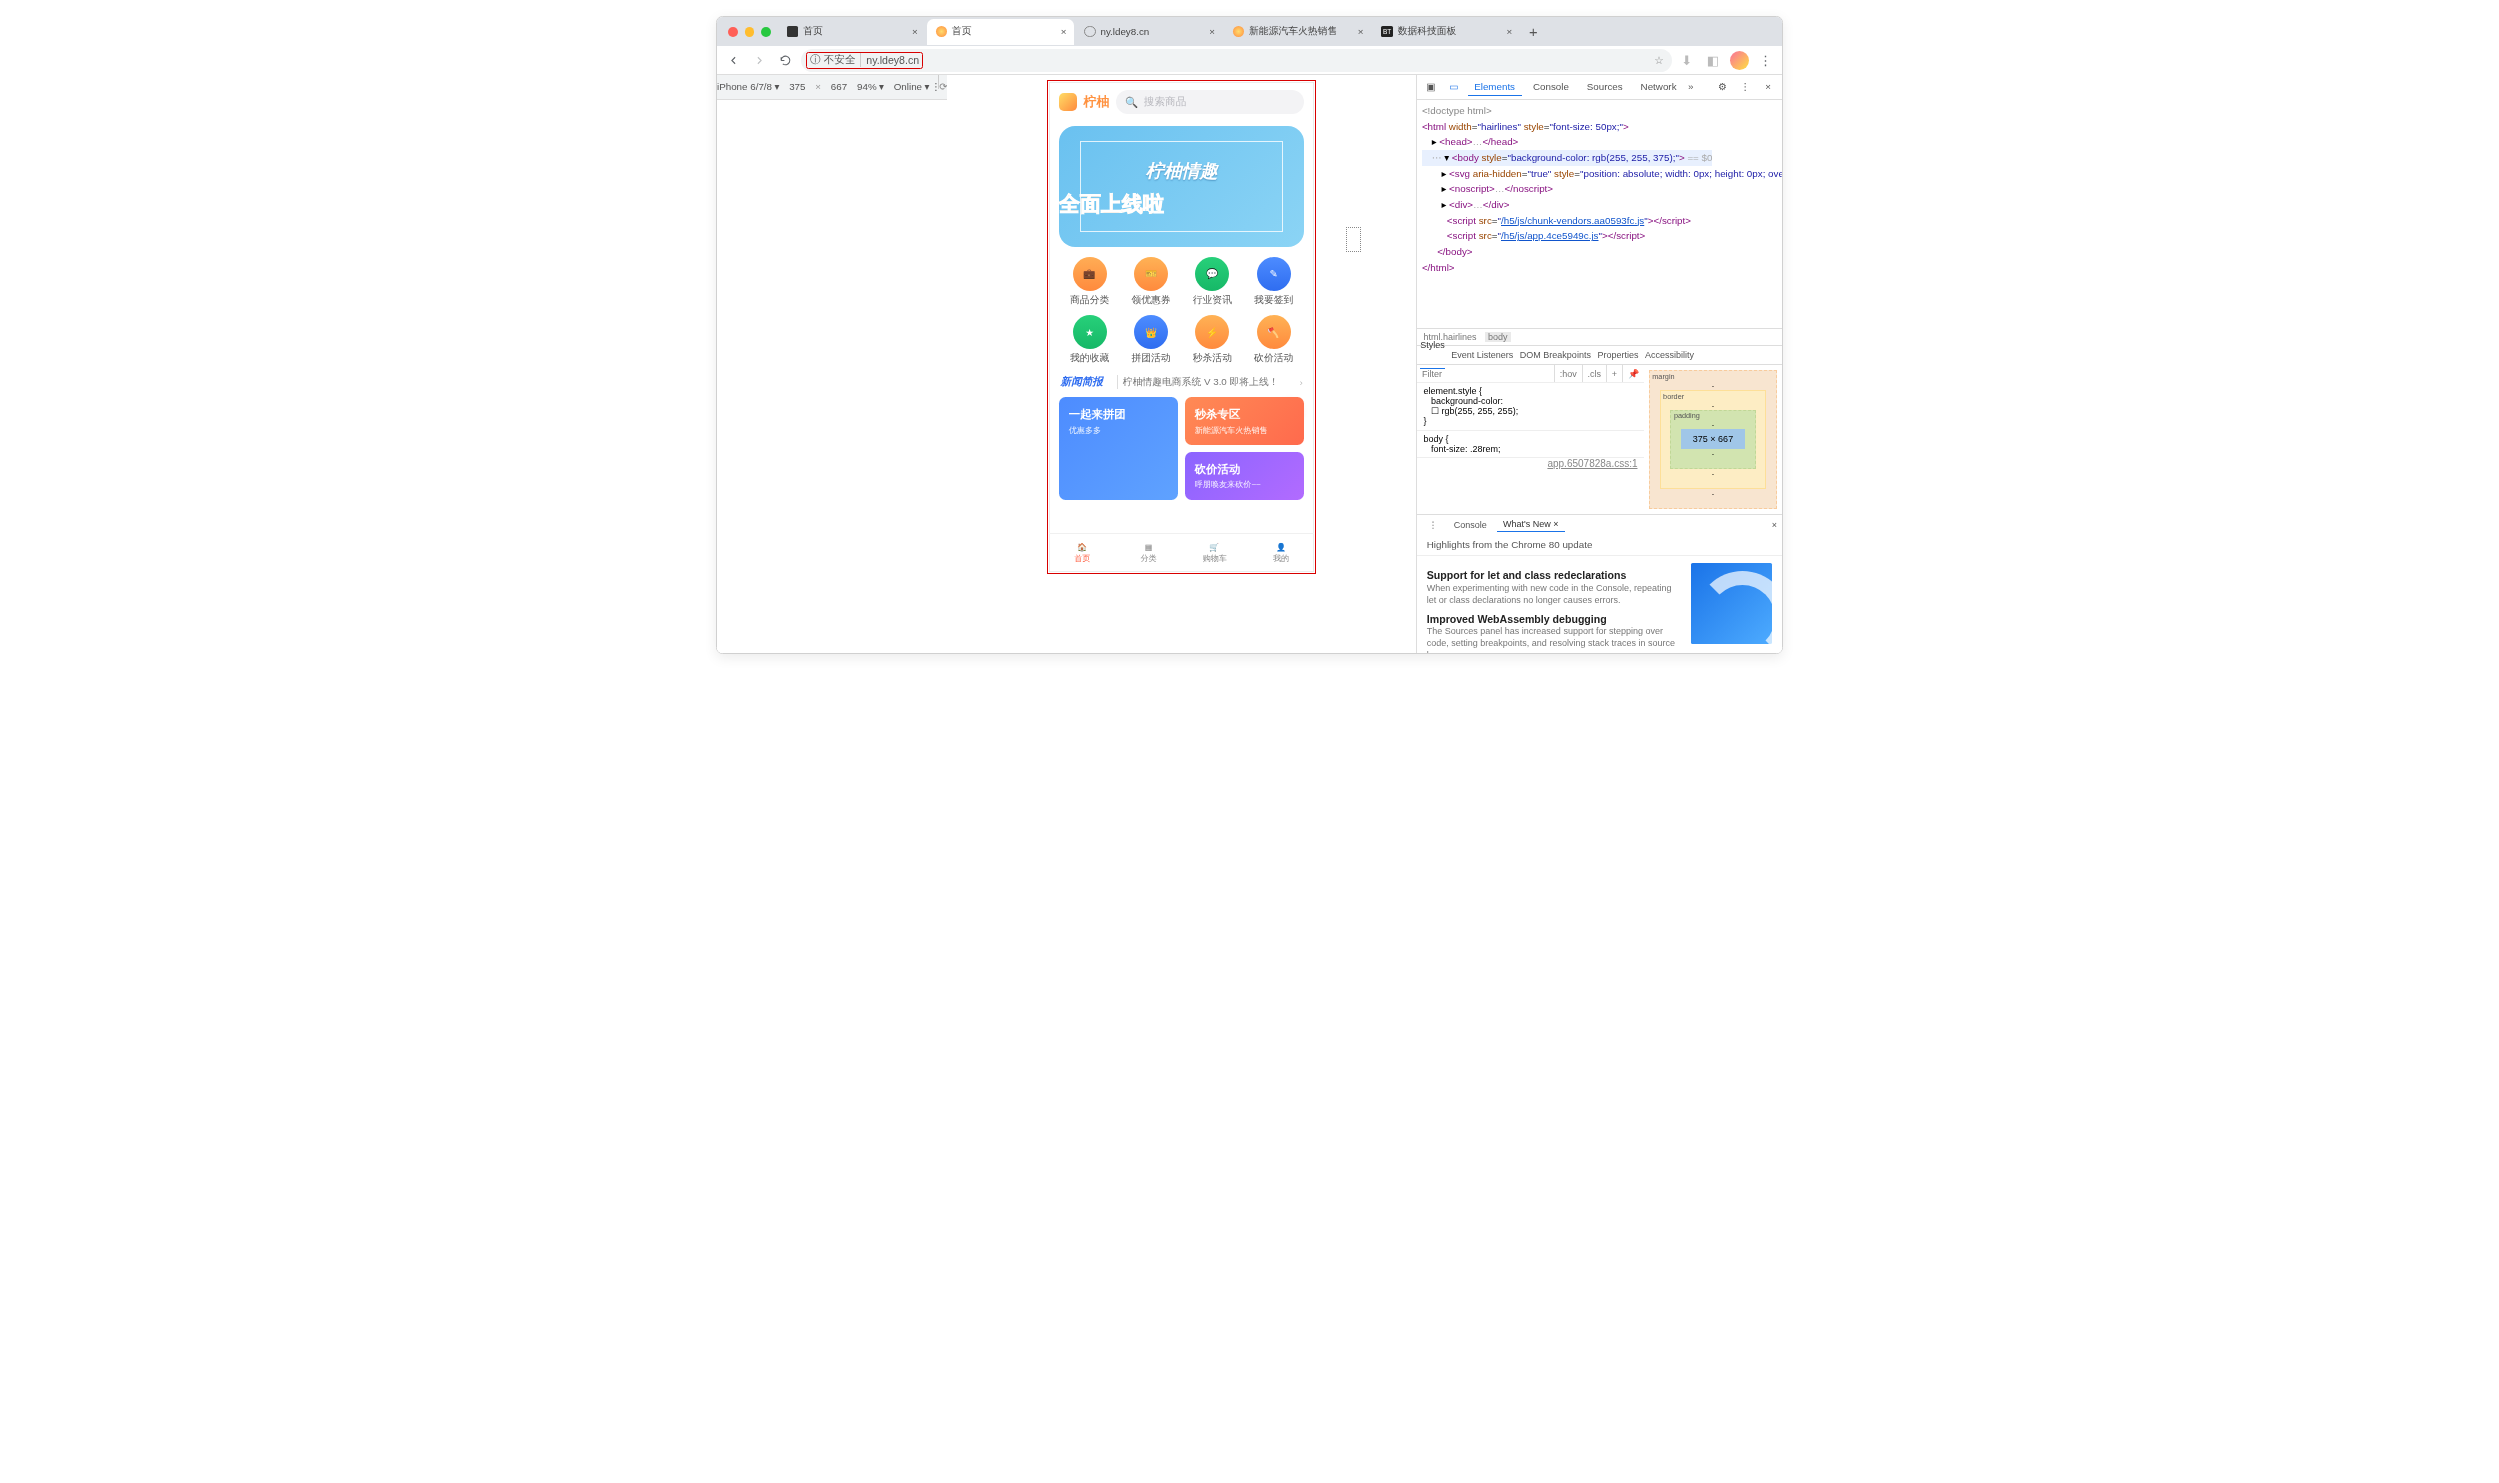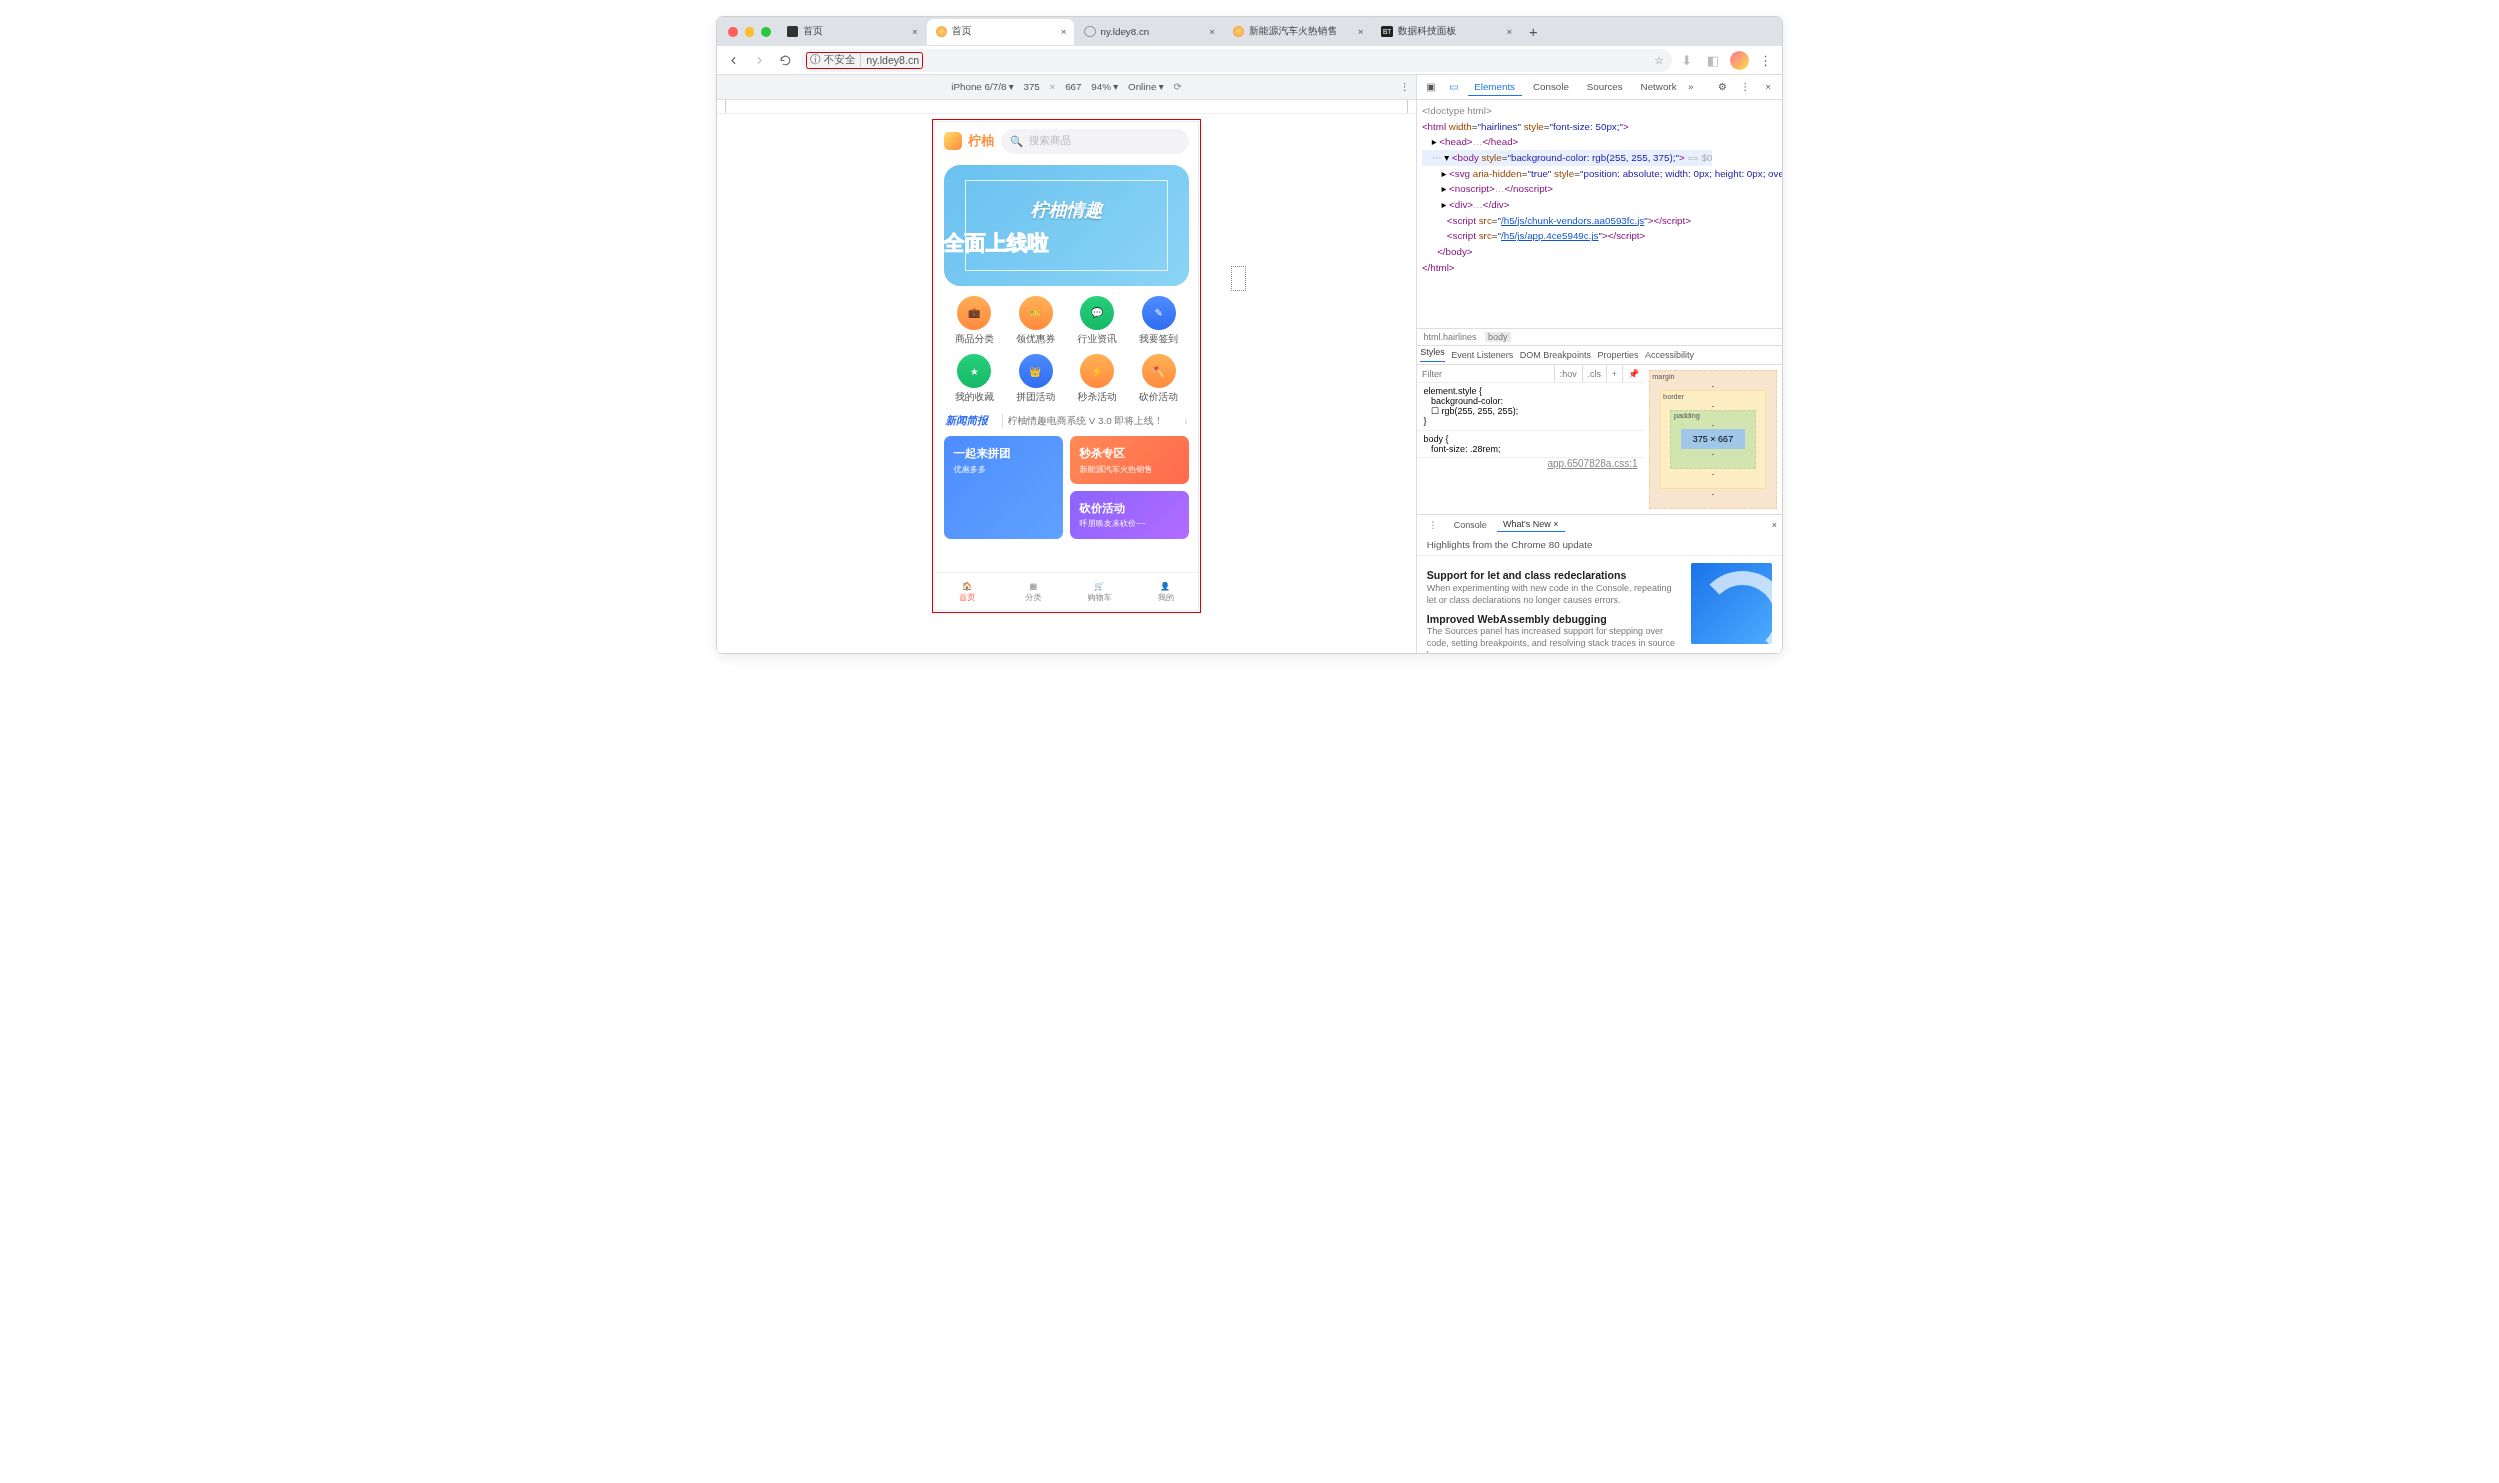--- a/index.html
+++ b/index.html
@@ -39,21 +39,21 @@
 .tbtn { width:23px;height:23px;display:flex;align-items:center;justify-content:center;color:#5f6368;border-radius:50%;cursor:pointer; }
 .omnibox { flex:1;display:flex;align-items:center;height:23px;background:#f1f3f4;border-radius:11.4px;padding:0 8.1px;gap:4.9px;font-size:10.6px;color:#555; }
 .omnibox .sec { font-size:10.6px;color:#555;border-right:0.8px solid #ccc;padding-right:4.9px;margin-right:1.6px; display:flex;align-items:center;gap:3.3px;}
 .avatar { width:19.5px;height:19.5px;border-radius:50%;background:linear-gradient(135deg,#fa709a,#fee140); }
 .url-highlight { border:1.6px solid #d80000; padding:0.8px 3.3px; border-radius:2.4px; margin-left:-3.3px; display:inline-flex; align-items:center;gap:3.3px;}
 
 
 .splitter { display:flex; height:578px; background:#fff; }
 
 
-.left { flex:1; display:flex; flex-direction:column; background:#fff;}
+.left { flex:1; display:flex; flex-direction:row; background:#fff;}
 .devicebar { height:24.4px; background:#f1f3f4;border-bottom:0.8px solid #ddd;display:flex;align-items:center;justify-content:center;gap:9.8px;font-size:9.8px;color:#555;position:relative;}
 .devicebar .sel { display:flex;align-items:center;gap:2.4px;cursor:pointer;}
 .devicebar .x { color:#999; }
 .devicebar .more { position:absolute;right:6.5px; }
 .ruler-h { height:14.7px; background:#fff;border-bottom:0.8px solid #eee;position:relative; }
 .ruler-h::before,.ruler-h::after{content:"";position:absolute;top:0;bottom:0;width:0.8px;background:#ccc;}
 .ruler-h::before{left:8.1px}.ruler-h::after{right:8.1px}
 
 .stage { flex:1; display:flex; align-items:flex-start; justify-content:center; padding-top:4.9px; background:#fff; position:relative; }
 .device-wrap { position:relative; }
@@ -115,21 +115,21 @@
 .elements .ln{white-space:nowrap;}
 .pad1{padding-left:9.8px}.pad2{padding-left:19.5px}
 .gray{color:#888}.purple{color:#881280}.attr{color:#994500}.val{color:#1a1aa6}.link{color:#1155cc;text-decoration:underline;cursor:pointer;}
 .hl{background:#e8f0fe;display:inline-block;}
 .dim{color:#aaa}
 
 .crumbs{height:18px;border-top:0.8px solid #ddd;border-bottom:0.8px solid #ddd;font-size:9px;color:#777;display:flex;align-items:center;padding:0 6.5px;gap:8.1px;}
 .crumbs .c{cursor:pointer}.crumbs .c.active{background:#eaeaea;padding:0 3.3px;}
 
 .styles-head{height:19.5px;border-bottom:0.8px solid #ddd;display:flex;align-items:center;font-size:9px;padding:0 3.3px;gap:6.5px;color:#555;}
-.styles-head .s{cursor:pointer}.styles-head .s.active{color:#333;border-bottom:1.6px solid #1a73e8;padding-bottom:4px;}
+.styles-head .s{cursor:pointer}.styles-head .s.active{color:#333;border-bottom:1.6px solid #1a73e8;padding-bottom:18px;}
 .styles-body{flex:0 0 106px;display:flex;}
 .styles-left{flex:1;font-family:Menlo,Consolas,monospace;font-size:9px;}
 .filter-row{display:flex;align-items:center;border-bottom:0.8px solid #eee;height:18px;}
 .filter-row input{flex:1;border:none;outline:none;font-size:9px;padding:0 4.9px;color:#888;background:transparent;}
 .filter-row .fbtn{padding:0 4.9px;border-left:0.8px solid #ddd;color:#777;cursor:pointer;height:100%;display:flex;align-items:center;}
 .rule{padding:3.3px 6.5px;border-bottom:0.8px solid #eee;}
 .rule .src{float:right;color:#888;font-size:10px;margin-top:24px;}
 .box-model{width:138px;padding:4.9px;font-size:7.3px;}
 .bm{border:0.8px dashed;padding:9.8px;position:relative;text-align:center;}
 .bm.margin{border-color:#f8cb9c;background:#f8e5d0}

